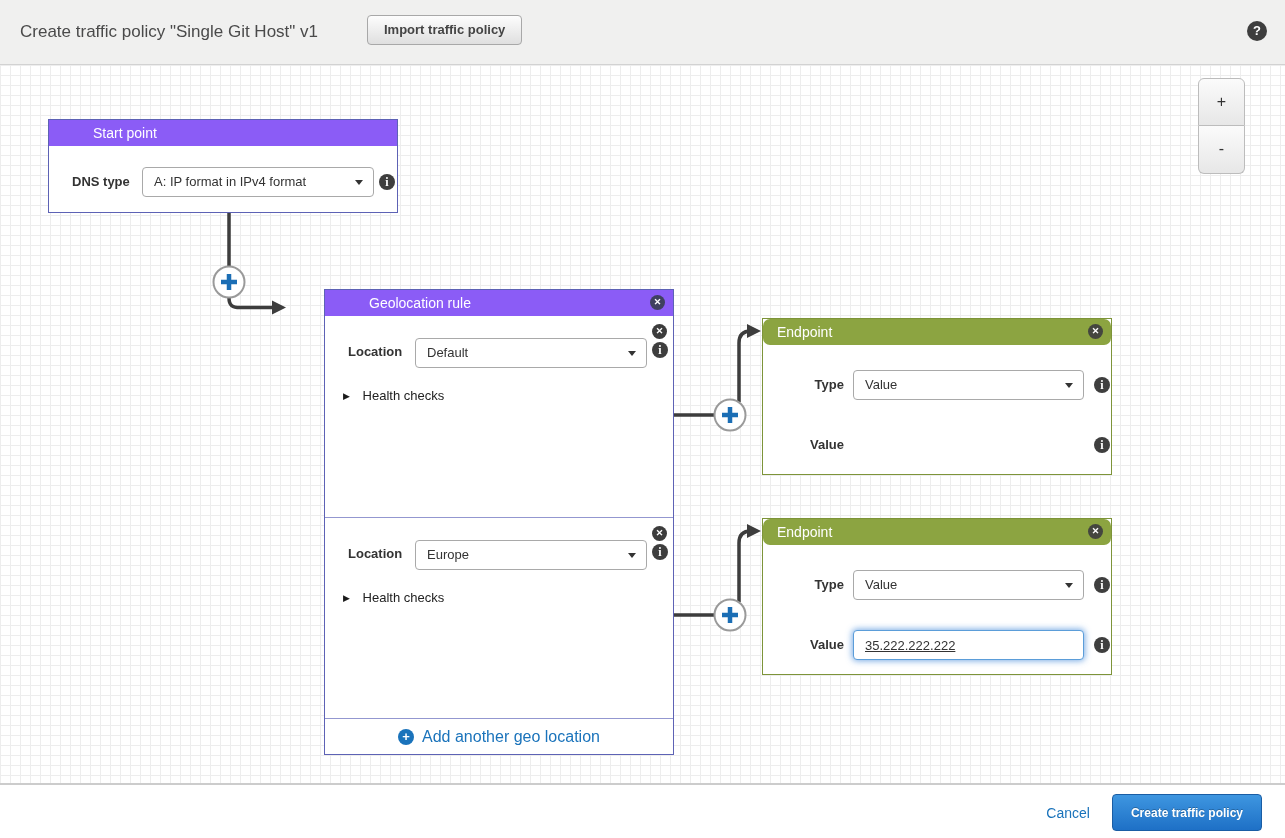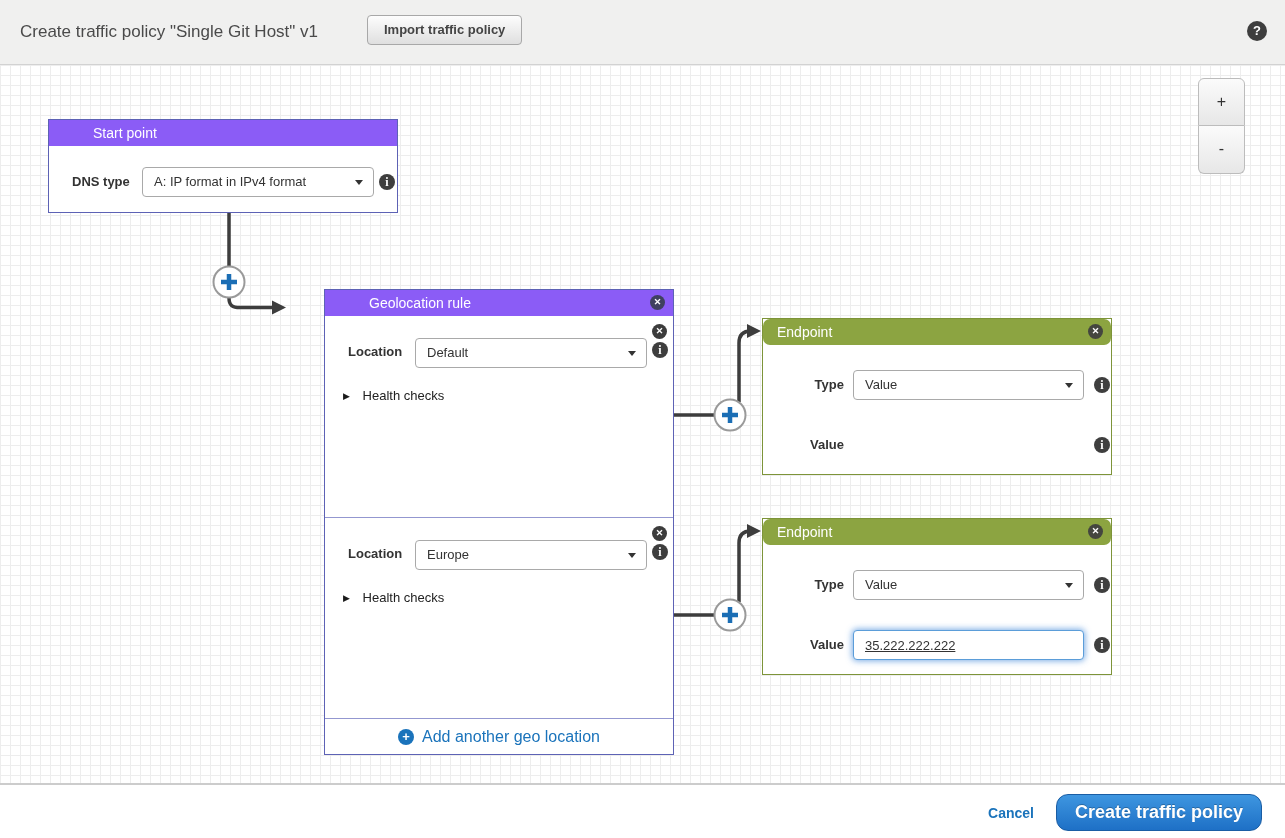--- a/index.html
+++ b/index.html
@@ -94,24 +94,24 @@
   
   .endpoint { width:350px; height:157px; }
   #endpoint-1 { left:762px; top:318px; }
   #endpoint-2 { left:762px; top:518px; }
   .ep-label { left:4px; width:77px; text-align:right; }
 
   
   .footbar { position:absolute; left:0; top:787px; width:1285px; height:51px; background:#fff;
              display:flex; align-items:center; justify-content:flex-end; gap:22px;
              padding-right:23px; }
-  .cancel-link { font-size:14px; font-weight:bold; color:#1a73bb; cursor:pointer; }
-  .create-btn { height:37px; padding:0 18px; font-size:18px; font-weight:bold; color:#fff;
+  .cancel-link { font-size:14px; font-weight:normal; color:#1a73bb; cursor:pointer; }
+  .create-btn { height:37px; padding:0 18px; font-size:12px; font-weight:bold; color:#fff;
                 background:linear-gradient(#3e96e0,#1e70c6); border:1px solid #1a5da4;
-                border-radius:12px; cursor:pointer; text-shadow:0 -1px 0 rgba(0,0,0,.25); }
+                border-radius:4px; cursor:pointer; text-shadow:0 -1px 0 rgba(0,0,0,.25); }
 </style>
 </head>
 <body>
 
 <div class="topbar">
   <div class="page-title">Create traffic policy "Single Git Host" v1</div>
   <button class="import-btn">Import traffic policy</button>
   <div class="help-icon">?</div>
 </div>
 

